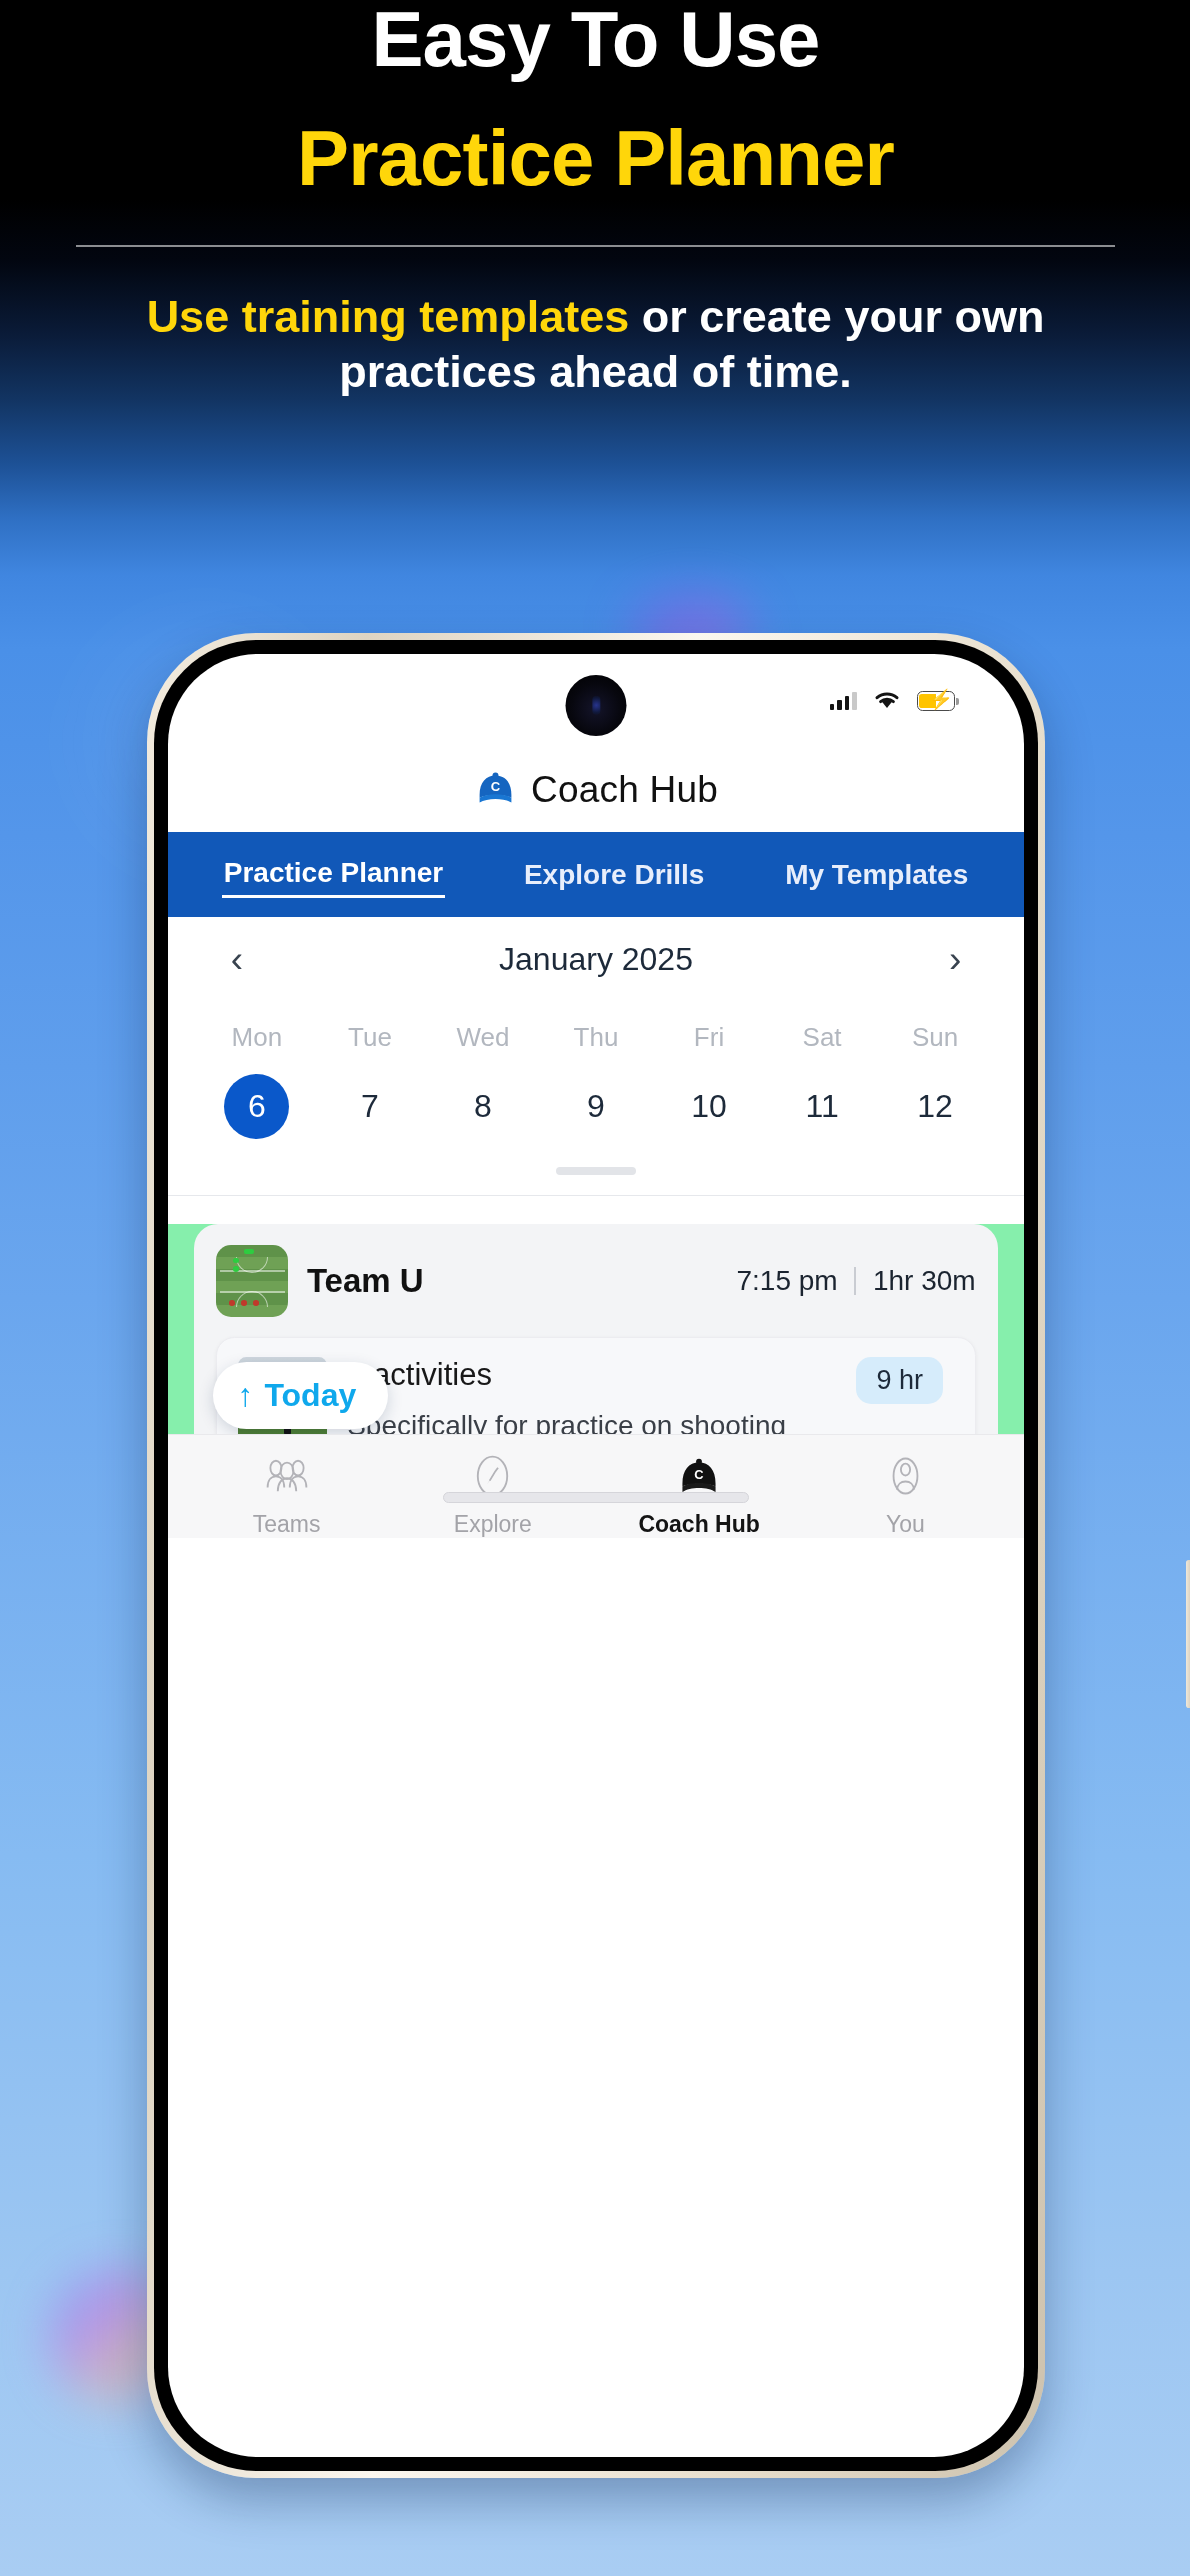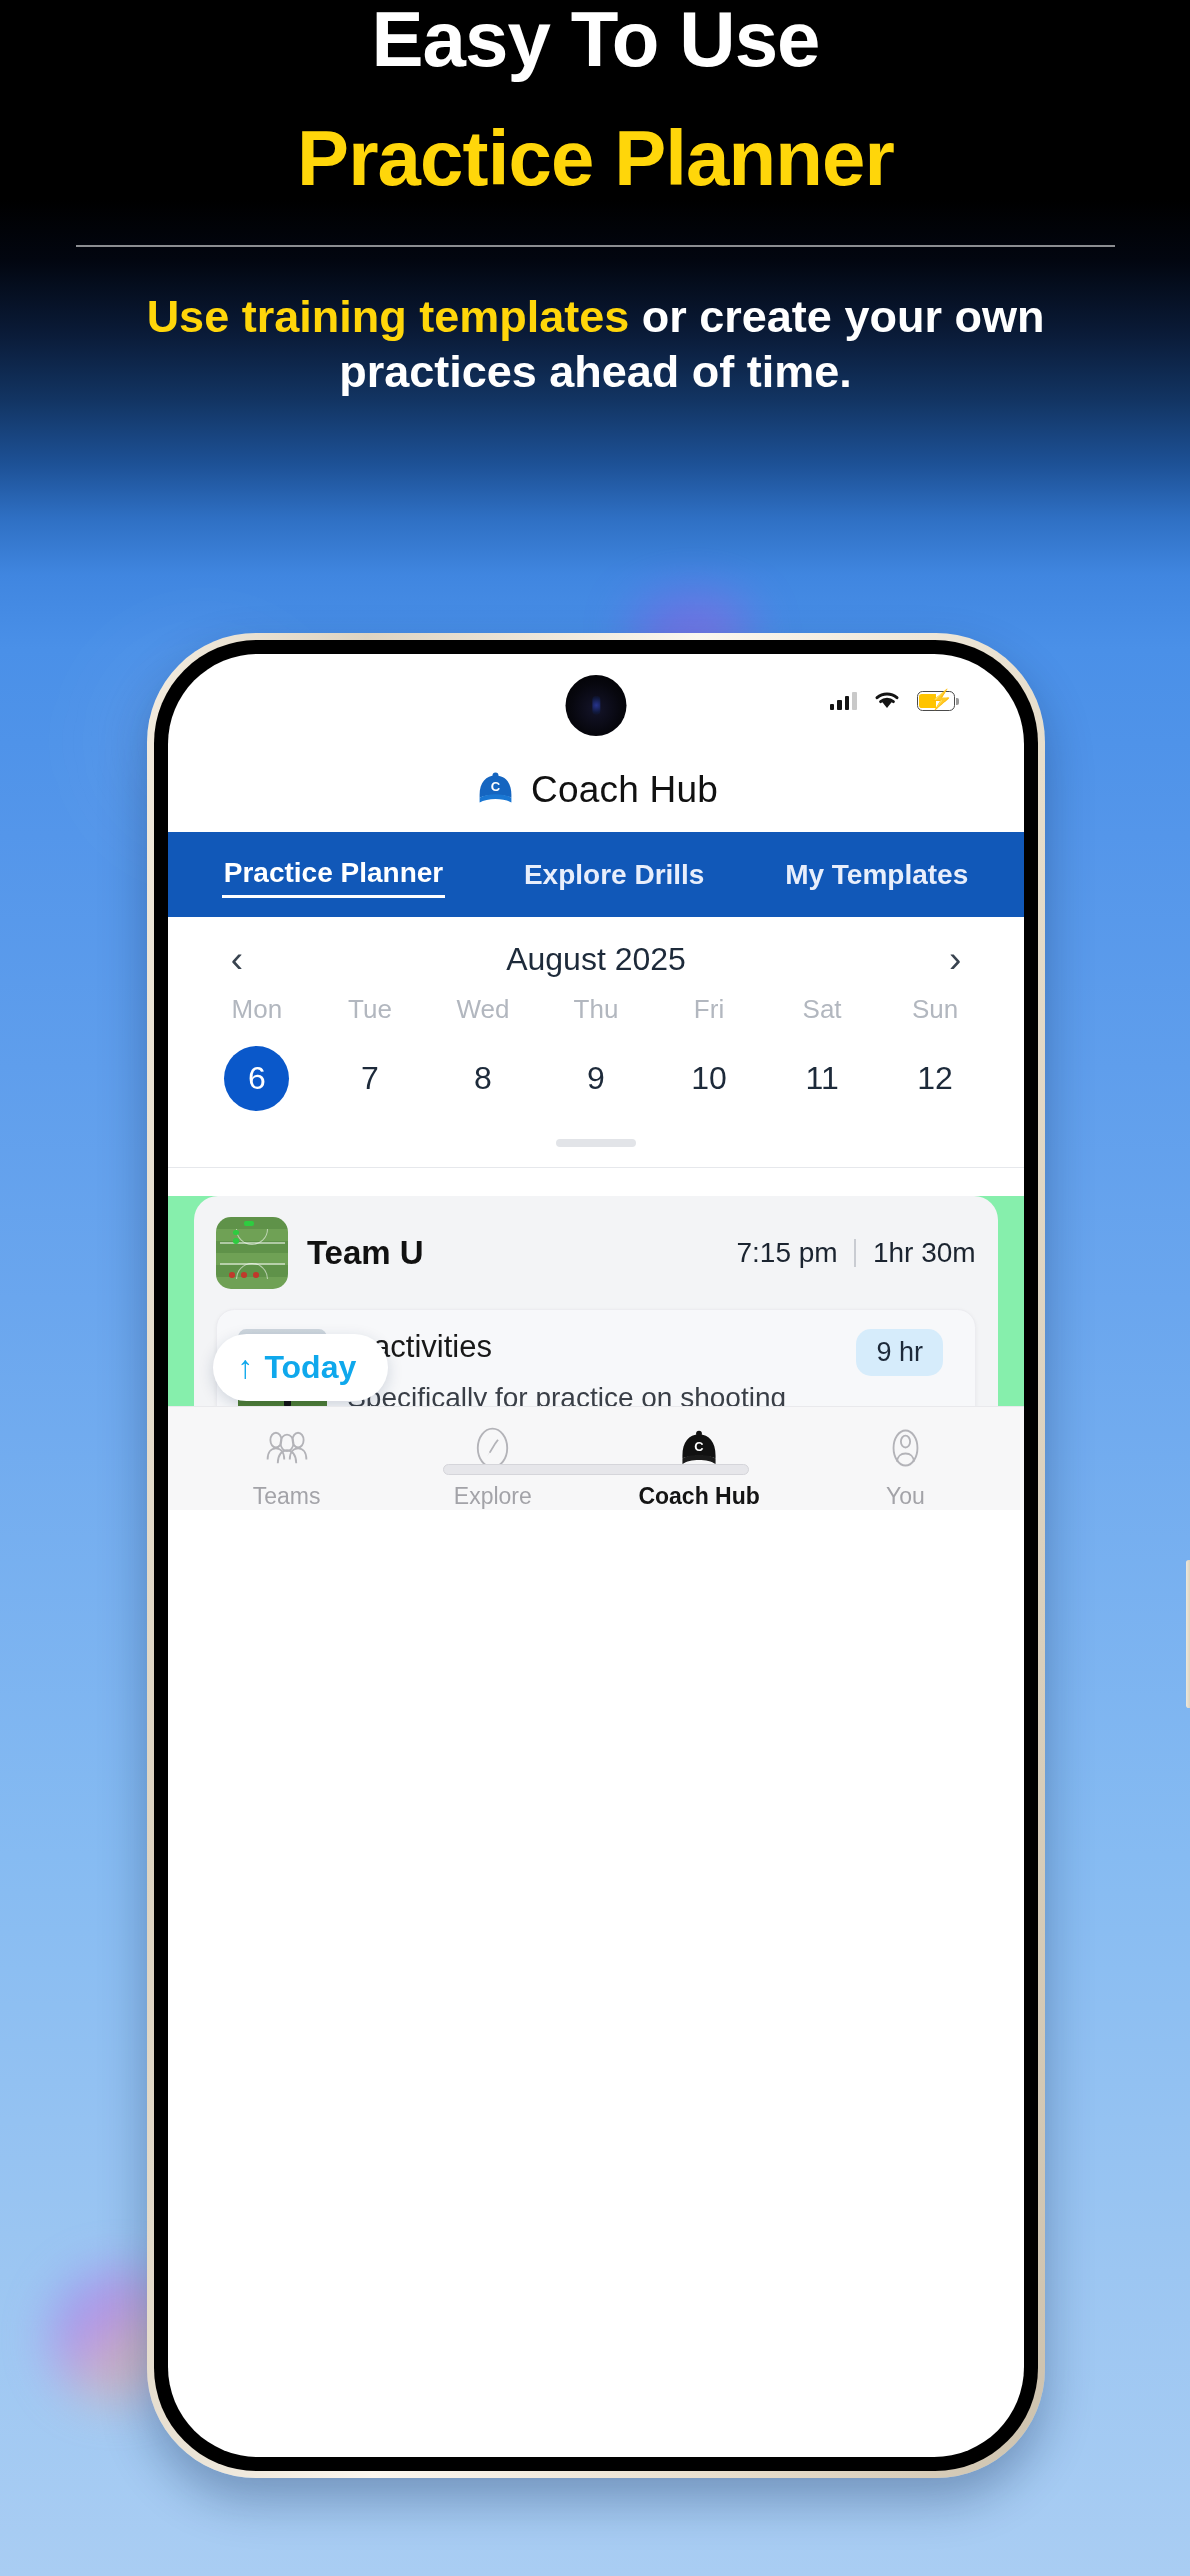--- a/index.html
+++ b/index.html
@@ -148,21 +148,21 @@
     padding: 0 15px;
   }
   .tab { font-size:28px; color:#e8eefb; font-weight:600; padding: 5.6px 1.9px; white-space:nowrap; }
   .tab.active { color:#ffffff; border-bottom:3.7px solid #ffffff; }
 
   
   #calendar { background:#fff; padding: 24px 0 0; }
   #cal-head { display:flex; align-items:center; justify-content:space-between; padding: 0 50px; }
   #cal-month { font-size:32px; color:#1d2a3a; font-weight:400; }
   .chev { font-size:37px; color:#39434f; line-height:1; width:37px; text-align:center; }
-  #cal-dows { display:flex; margin-top:16px; padding: 0 32px; justify-content: center; }
+  #cal-dows { display:flex; margin-top:44px; padding: 0 32px; justify-content: center; }
   #cal-dows div { flex:1; text-align:center; font-size:26px; color:#b2b7bf; }
   #cal-days { display:flex; margin-top:20.4px; padding: 0 32px; }
   #cal-days .day { flex:1; display:flex; align-items:center; justify-content:center; }
   #cal-days .num { font-size:32px; color:#1d2a3a; width:65px; height:65px; display:flex; align-items:center; justify-content:center; border-radius:50%; }
   #cal-days .num.sel { background:#0A58CA; color:#fff; }
   #cal-grabber { width:80px; height:8.3px; border-radius:4.6px; background:#e2e4e8; margin: 28px auto 0; }
   #cal-sep { height:0.9px; background:#e6e8ec; margin-top:20.4px; }
 
   
   #content { background:#86efac; flex:1; position:relative; }
@@ -314,21 +314,21 @@
 
     <div id="tabs">
       <div class="tab active">Practice Planner</div>
       <div class="tab">Explore Drills</div>
       <div class="tab">My Templates</div>
     </div>
 
     <div id="calendar">
       <div id="cal-head">
         <div class="chev">‹</div>
-        <div id="cal-month">August 2025</div>
+        <div id="cal-month">January 2025</div>
         <div class="chev">›</div>
       </div>
       <div id="cal-dows">
         <div>Mon</div>
         <div>Tue</div>
         <div>Wed</div>
         <div>Thu</div>
         <div>Fri</div>
         <div>Sat</div>
         <div>Sun</div>

